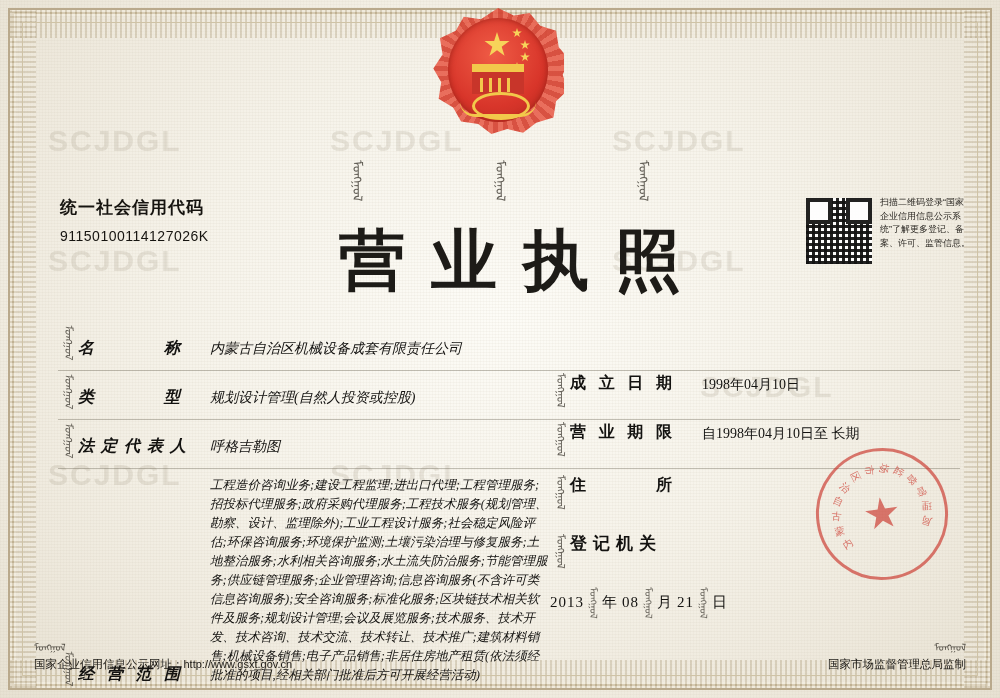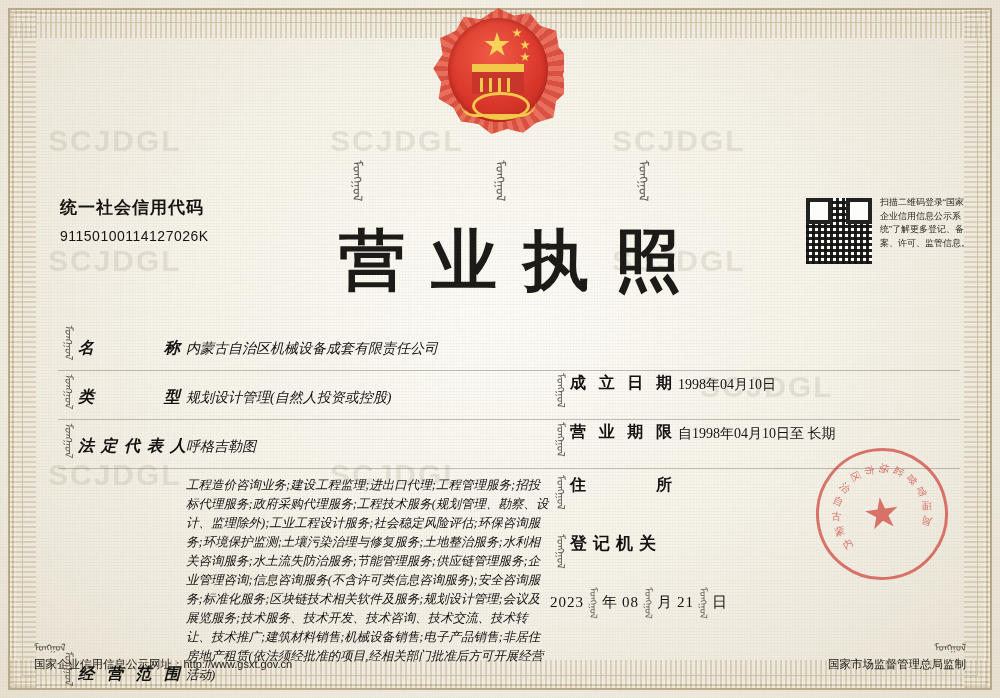--- a/index.html
+++ b/index.html
@@ -147,20 +147,21 @@
   .col-l{width:492px;display:flex;align-items:flex-end;font-style:italic;}
   .col-r{flex:1;display:flex;align-items:flex-start;}
   .mg{width:20px;flex:none;display:flex;justify-content:center;padding-top:2px;}
   .lbl-cn{
     width:108px;flex:none;font-size:16px;color:#131210;font-weight:700;
     letter-spacing:6px;text-align:justify;text-align-last:justify;padding-top:2px;
   }
   .val-cn{
     flex:1;font-size:14px;color:#131210;line-height:1.5;padding-top:3px;
     font-family:"Liberation Serif", serif;
+    margin-left:24px;
   }
   .val-sm{font-size:12.5px;line-height:1.52;}
   .hr{height:1px;background:rgba(90,82,66,.35);margin:2px 0 0 0;}
 
   .reg-org{
     font-size:17px;font-weight:700;letter-spacing:6px;color:#131210;
   }
   .date-line{
     margin-top:18px;font-size:15px;color:#131210;letter-spacing:1px;
     display:flex;align-items:center;gap:4px;
@@ -314,21 +315,21 @@
             </div>
           <div class="lbl-cn">住所</div>
         </div>
         <div style="display:flex;align-items:flex-start;margin-top:22px;">
           <div class="mg">
               <span class="mong">ᠮᠣᠩᠭᠣᠯ</span>
             </div>
           <div class="reg-org">登记机关</div>
         </div>
         <div class="date-line">
-          <span>2023</span>
+          <span>2013</span>
           <span class="mong mini">ᠮᠣᠩᠭᠣᠯ</span>
           <span>年</span>
           <span>08</span>
           <span class="mong mini">ᠮᠣᠩᠭᠣᠯ</span>
           <span>月</span>
           <span>21</span>
           <span class="mong mini">ᠮᠣᠩᠭᠣᠯ</span>
           <span>日</span>
         </div>
       </div>

